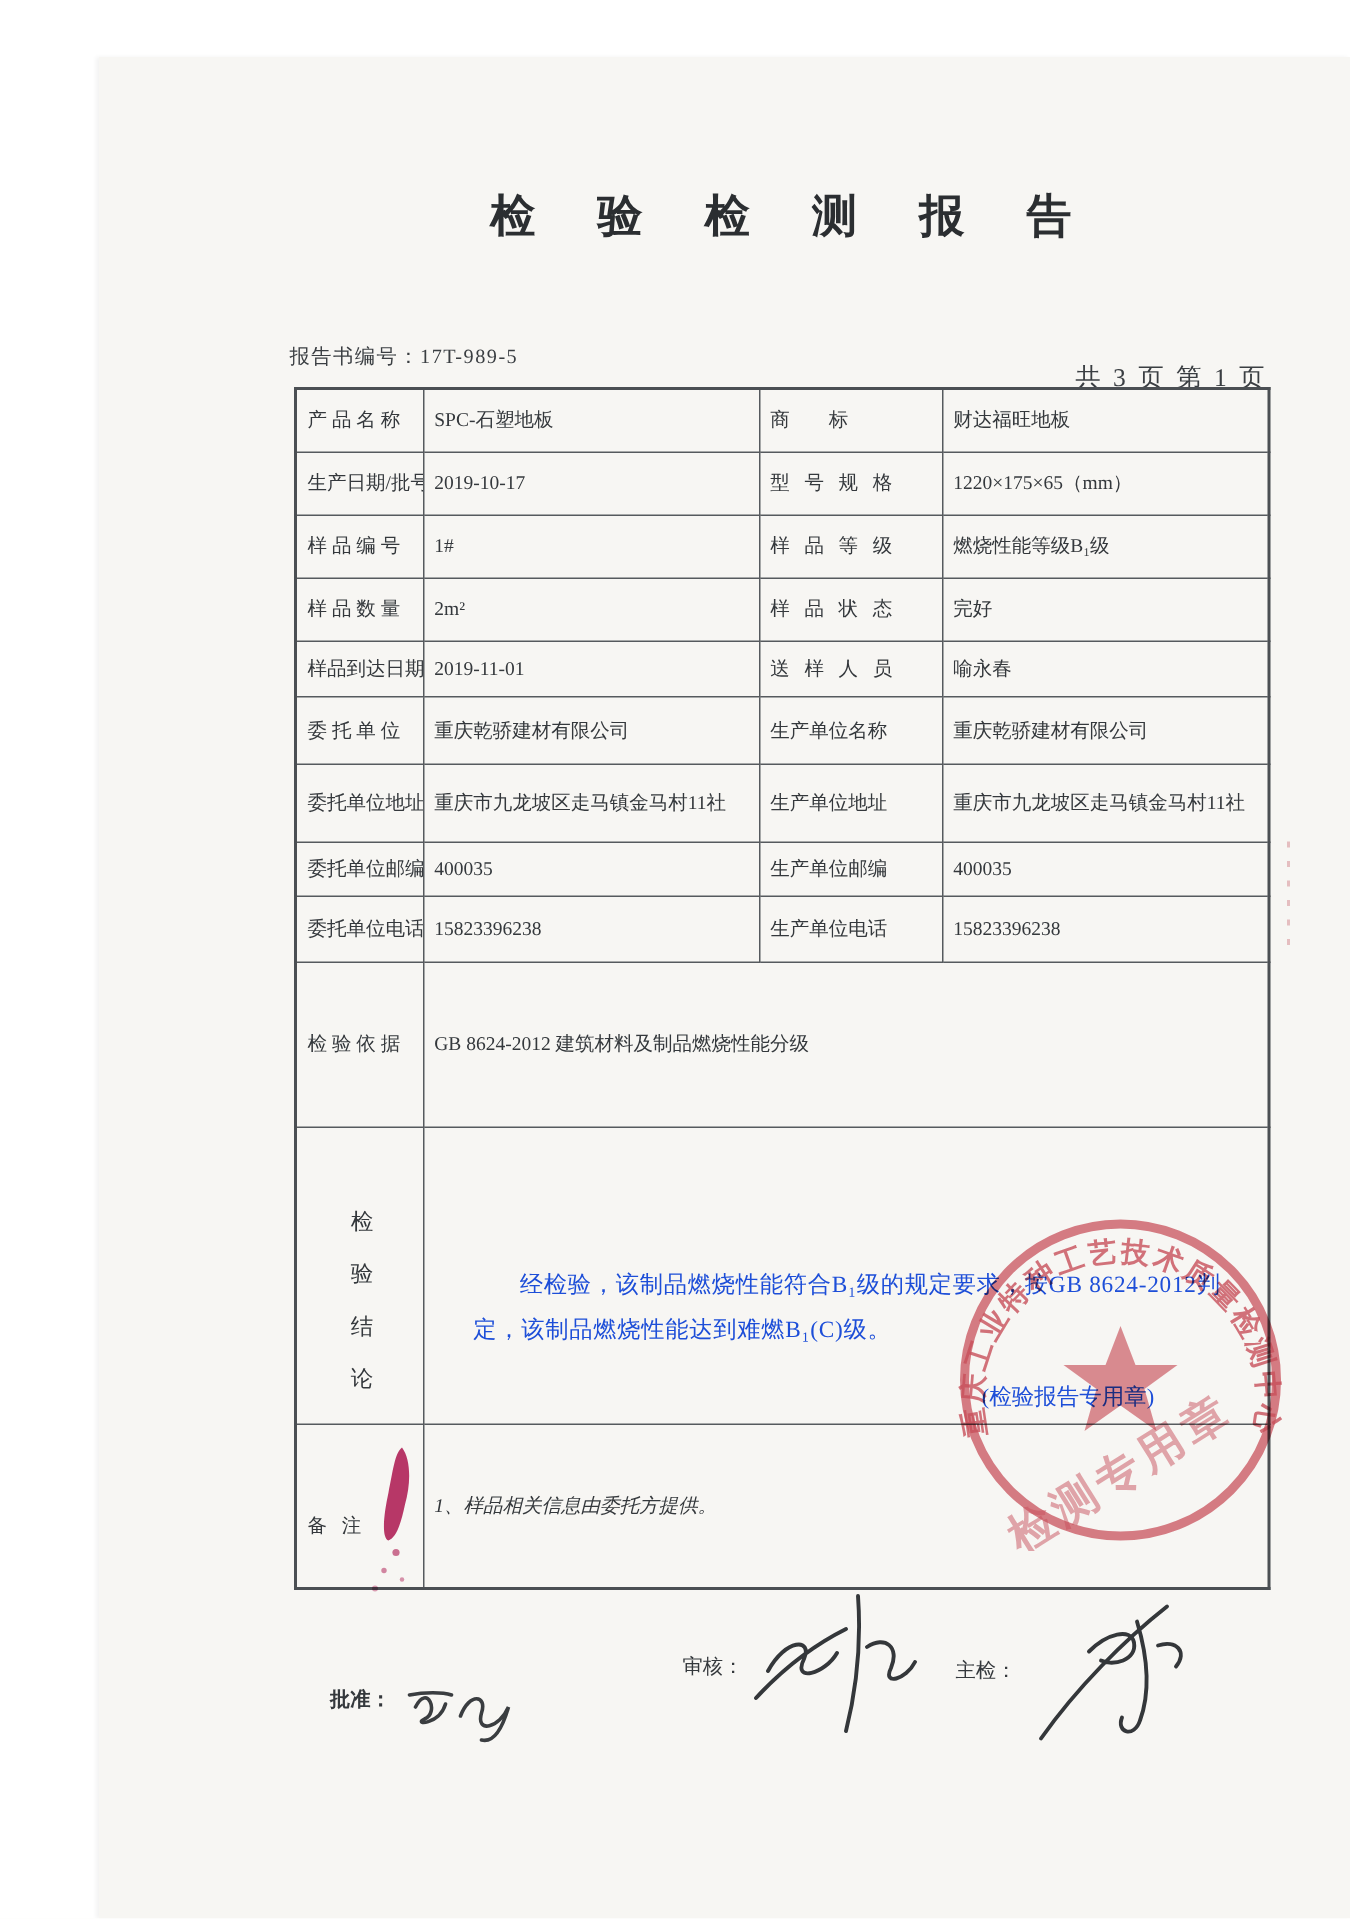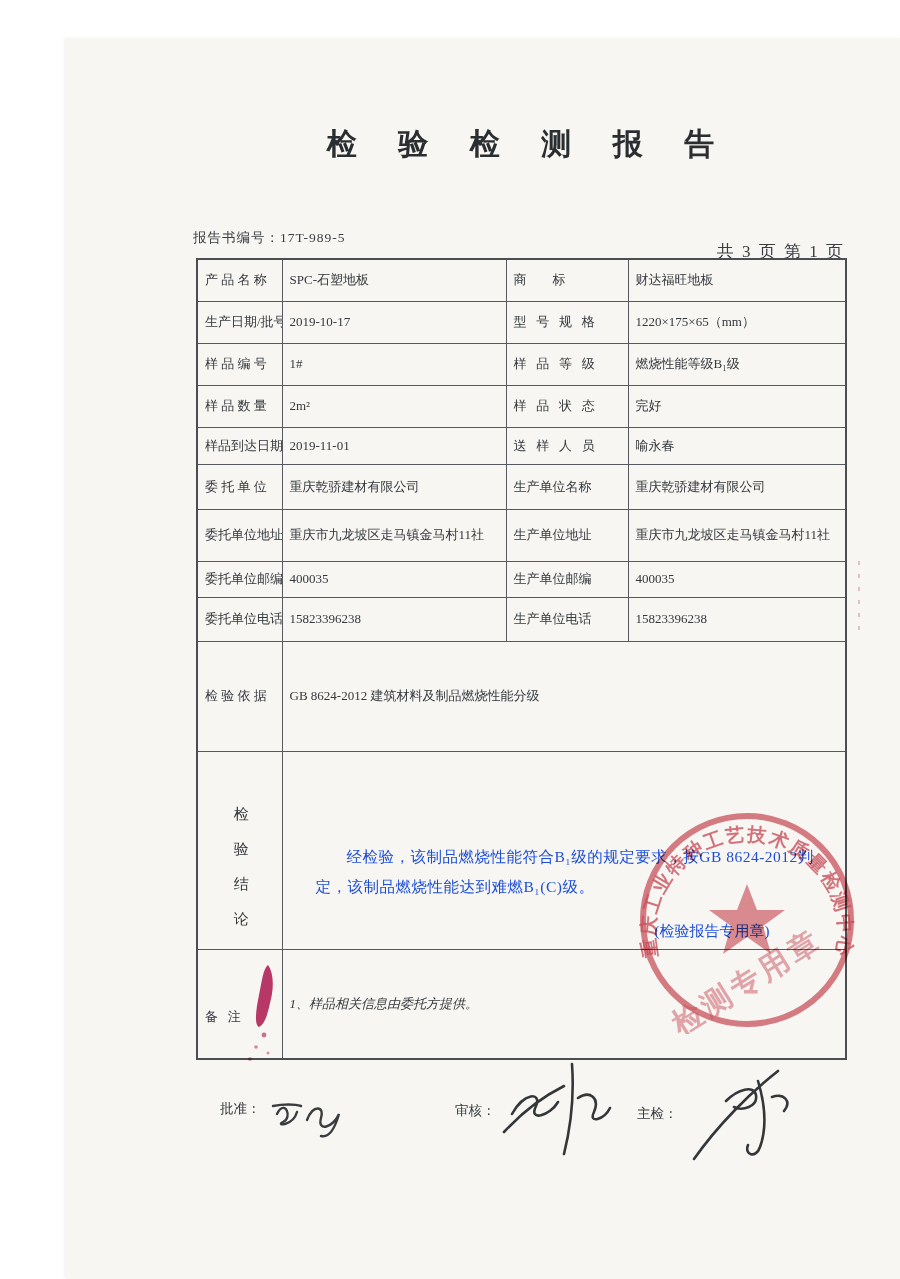--- a/index.html
+++ b/index.html
@@ -131,21 +131,21 @@
     </tr>
     <tr style="height:82px">
       <td class="lbl remark-lbl">
         <div class="remark-lbl-inner">备   注</div>
       </td>
       <td class="remark-cell" colspan="3">1、样品相关信息由委托方提供。</td>
     </tr>
   </tbody>
     </table>
 
-  <div class="sig-group" style="left:220px;top:1100px;">
+  <div class="sig-group" style="left:220px;top:1124px;font-weight:bold;">
     <span class="sig-label">批准：</span>
     <svg width="90" height="60" viewBox="0 0 90 60" style="margin:-8px 0 0 2px;">
       <path d="M14,22 C22,6 30,26 20,30 C12,34 30,34 34,20 M10,14 C20,12 32,12 38,14 M44,28 C50,12 62,14 58,26 C54,40 70,36 76,22 C72,36 66,46 58,44" fill="none" stroke="#3a3d40" stroke-width="2.4" stroke-linecap="round"></path>
     </svg>
   </div>
   <div class="sig-group" style="left:455px;top:1102px;">
     <span class="sig-label">审核：</span>
     <svg width="130" height="95" viewBox="0 0 130 95" style="margin:-40px 0 0 2px;">
       <path d="M14,52 C26,30 44,30 38,44 C30,60 52,54 60,40 M6,70 C30,44 54,30 66,24 M74,2 C76,30 74,60 66,92 M80,36 C92,28 102,36 96,50 C90,62 106,58 112,46" fill="none" stroke="#34373a" stroke-width="2.6" stroke-linecap="round"></path>
     </svg>

